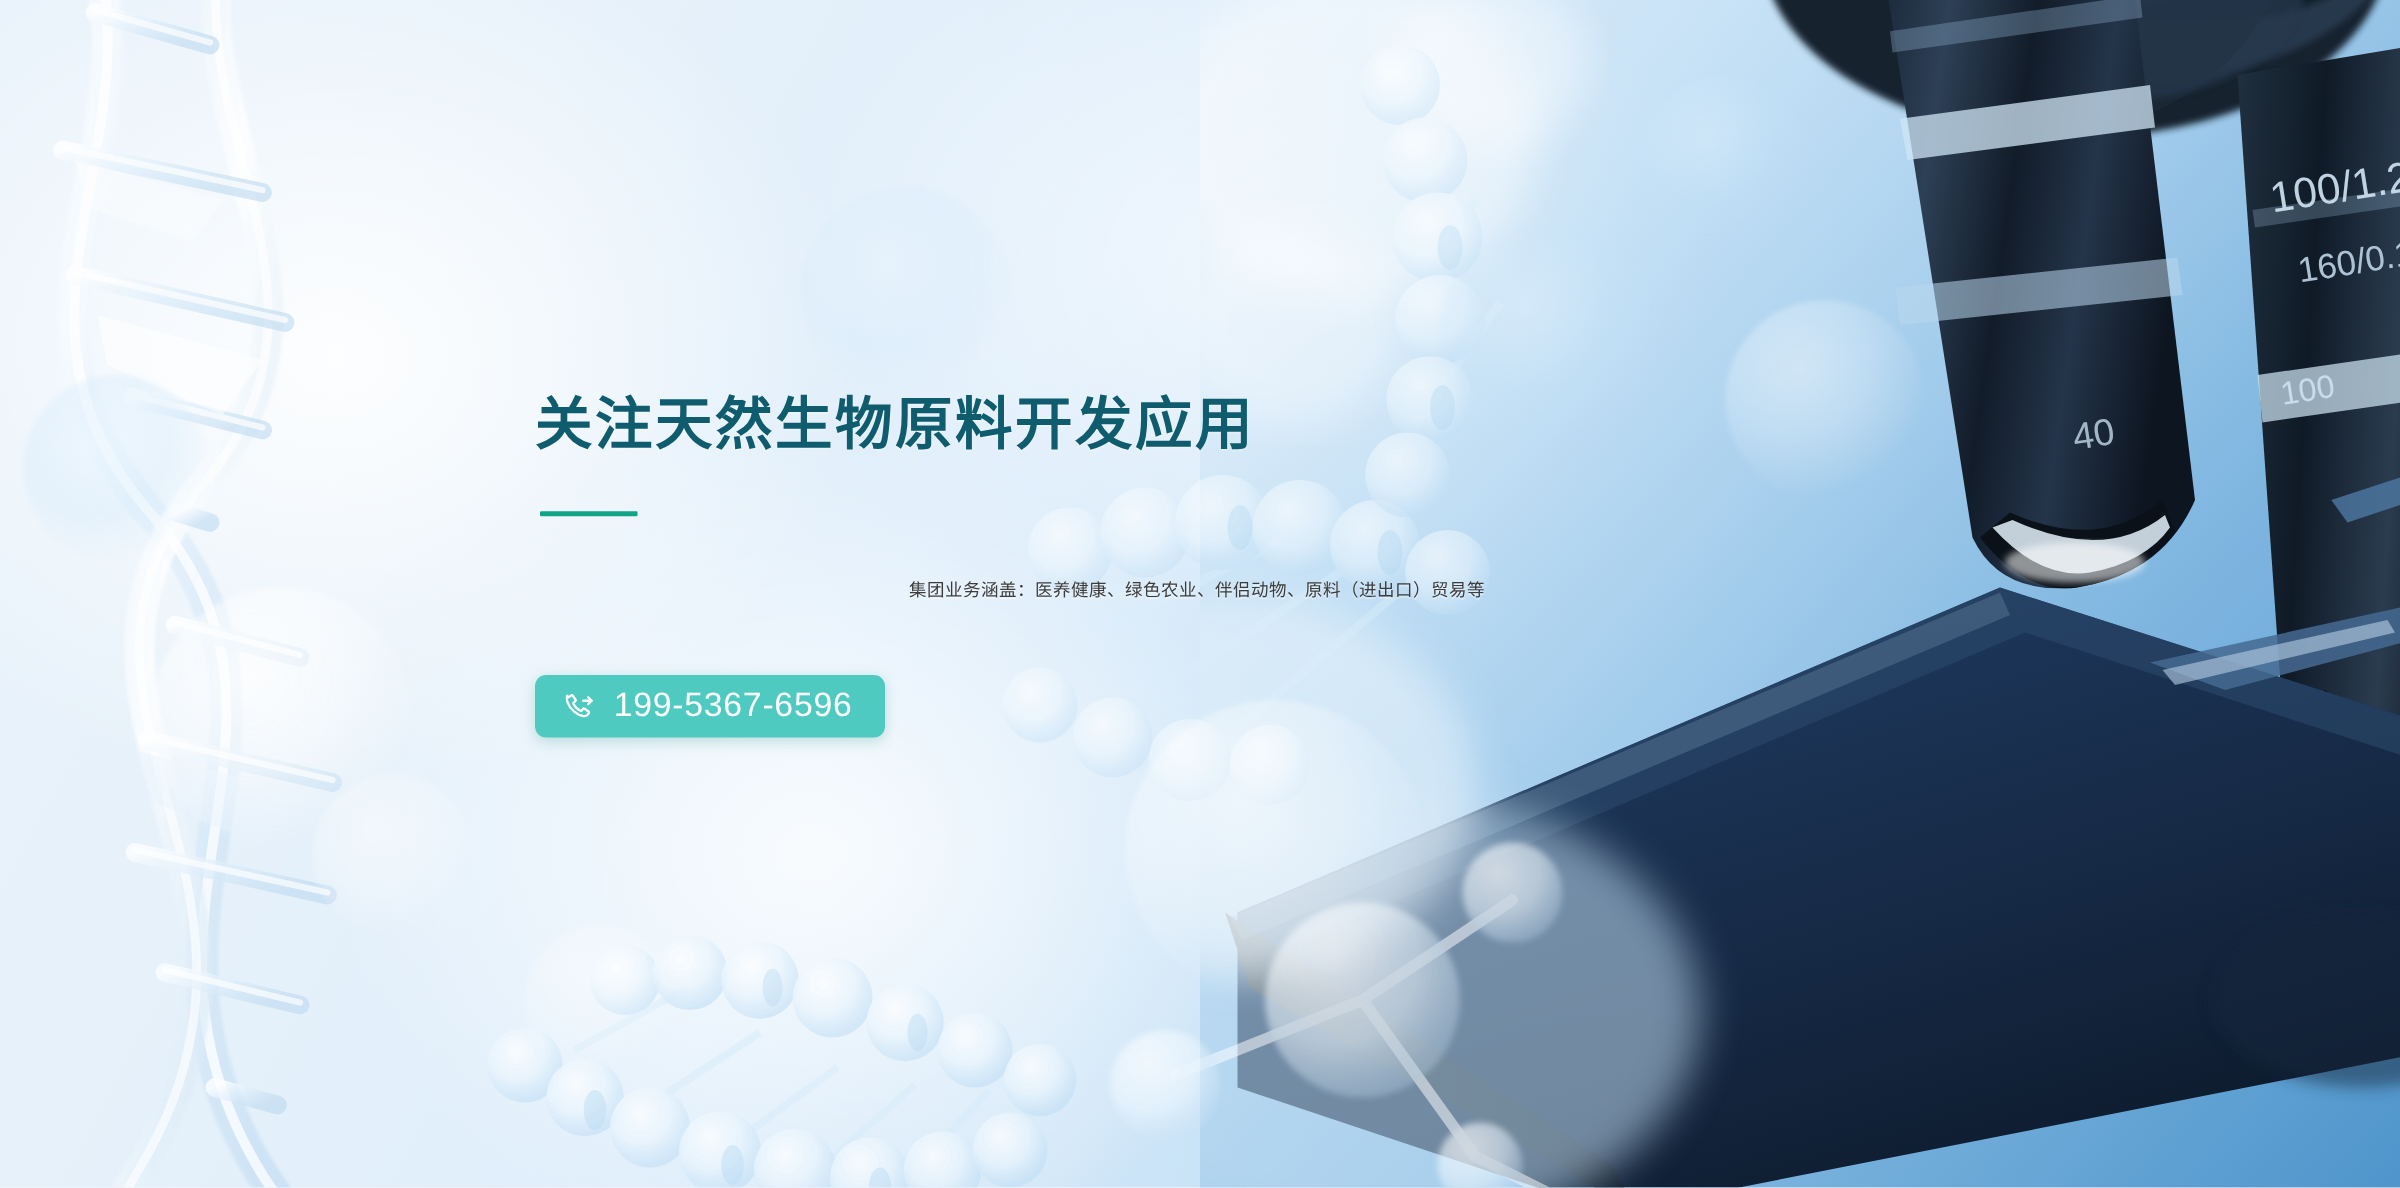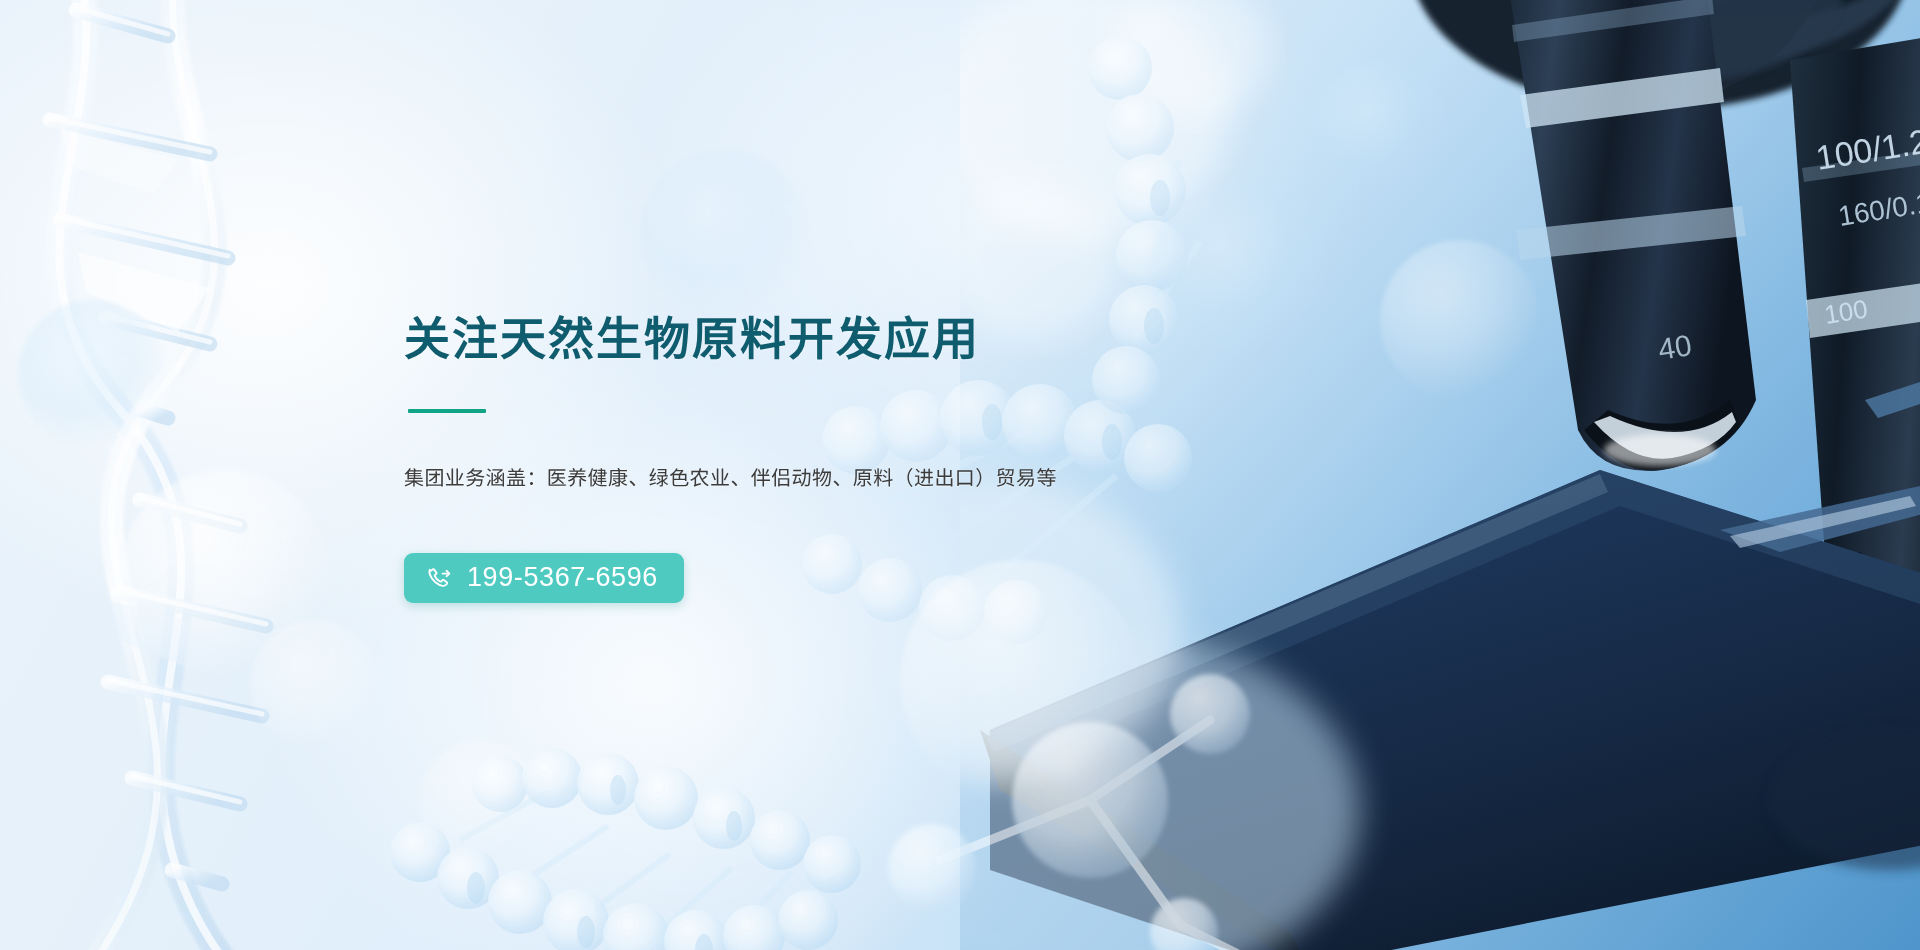--- a/index.html
+++ b/index.html
@@ -61,21 +61,21 @@
   .helix-bottom { position: absolute; left: 340px; top: 640px; width: 760px; height: 420px; opacity: .85; }
   .molecule-mid { position: absolute; left: 560px; top: -40px; width: 760px; height: 760px; opacity: .80; }
   .molecule-right { position: absolute; left: 880px; top: 470px; width: 640px; height: 520px; opacity: .75; }
 
   
   .scope { position: absolute; right: -40px; top: -70px; width: 1000px; height: 1040px; }
 
   
   .content {
     position: absolute;
-    left: 404px;
+    left: 428px;
     top: 312px;
     width: 760px;
     z-index: 30;
   }
   .headline {
     margin: 0;
     font-size: 46px;
     line-height: 1.2;
     font-weight: 700;
     letter-spacing: 2px;
@@ -86,24 +86,25 @@
   .rule {
     width: 78px;
     height: 4px;
     background: #11a487;
     margin: 42px 0 0 4px;
     border-radius: 1px;
   }
   .desc {
     margin: 44px 0 0 0;
     color: #3c3c3c;
-    font-size: 20px;
+    font-size: 14px;
     line-height: 2.18;
     letter-spacing: .4px;
     text-shadow: 0 1px 1px rgba(255,255,255,.5);
+    text-align: right;
   }
   .desc p { margin: 0; }
 
   .phone-btn {
     display: inline-flex;
     align-items: center;
     gap: 13px;
     margin-top: 52px;
     padding: 11px 26px 11px 22px;
     background: #4ecac1;

